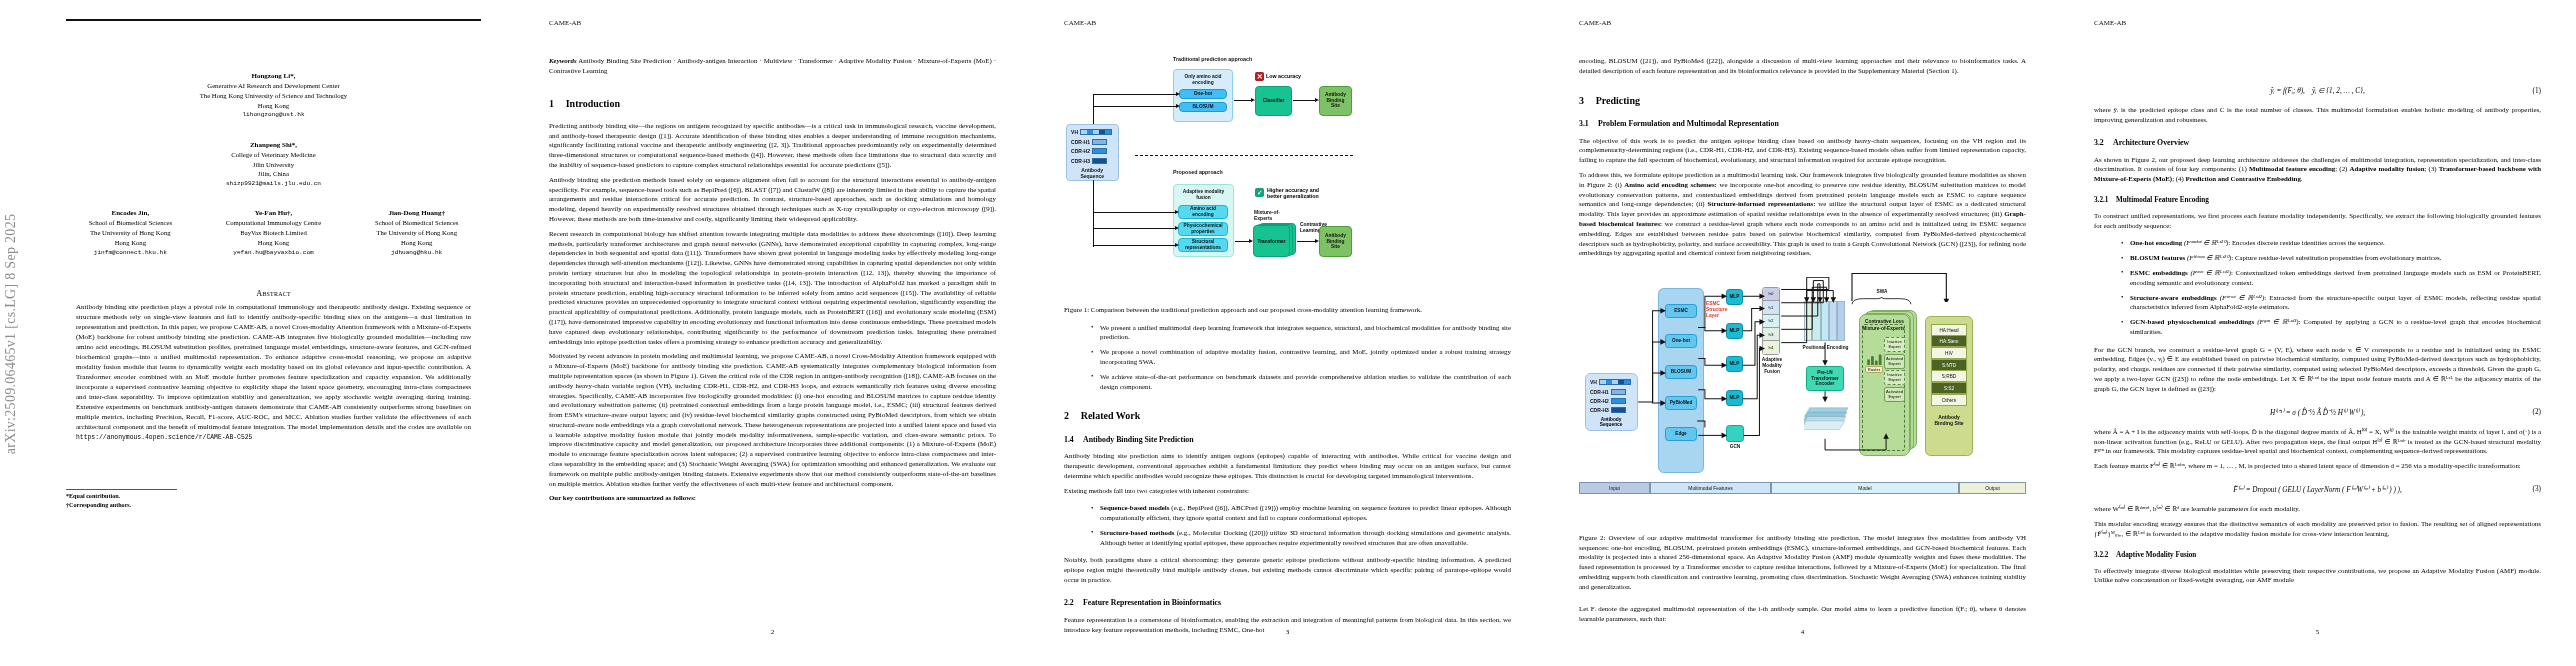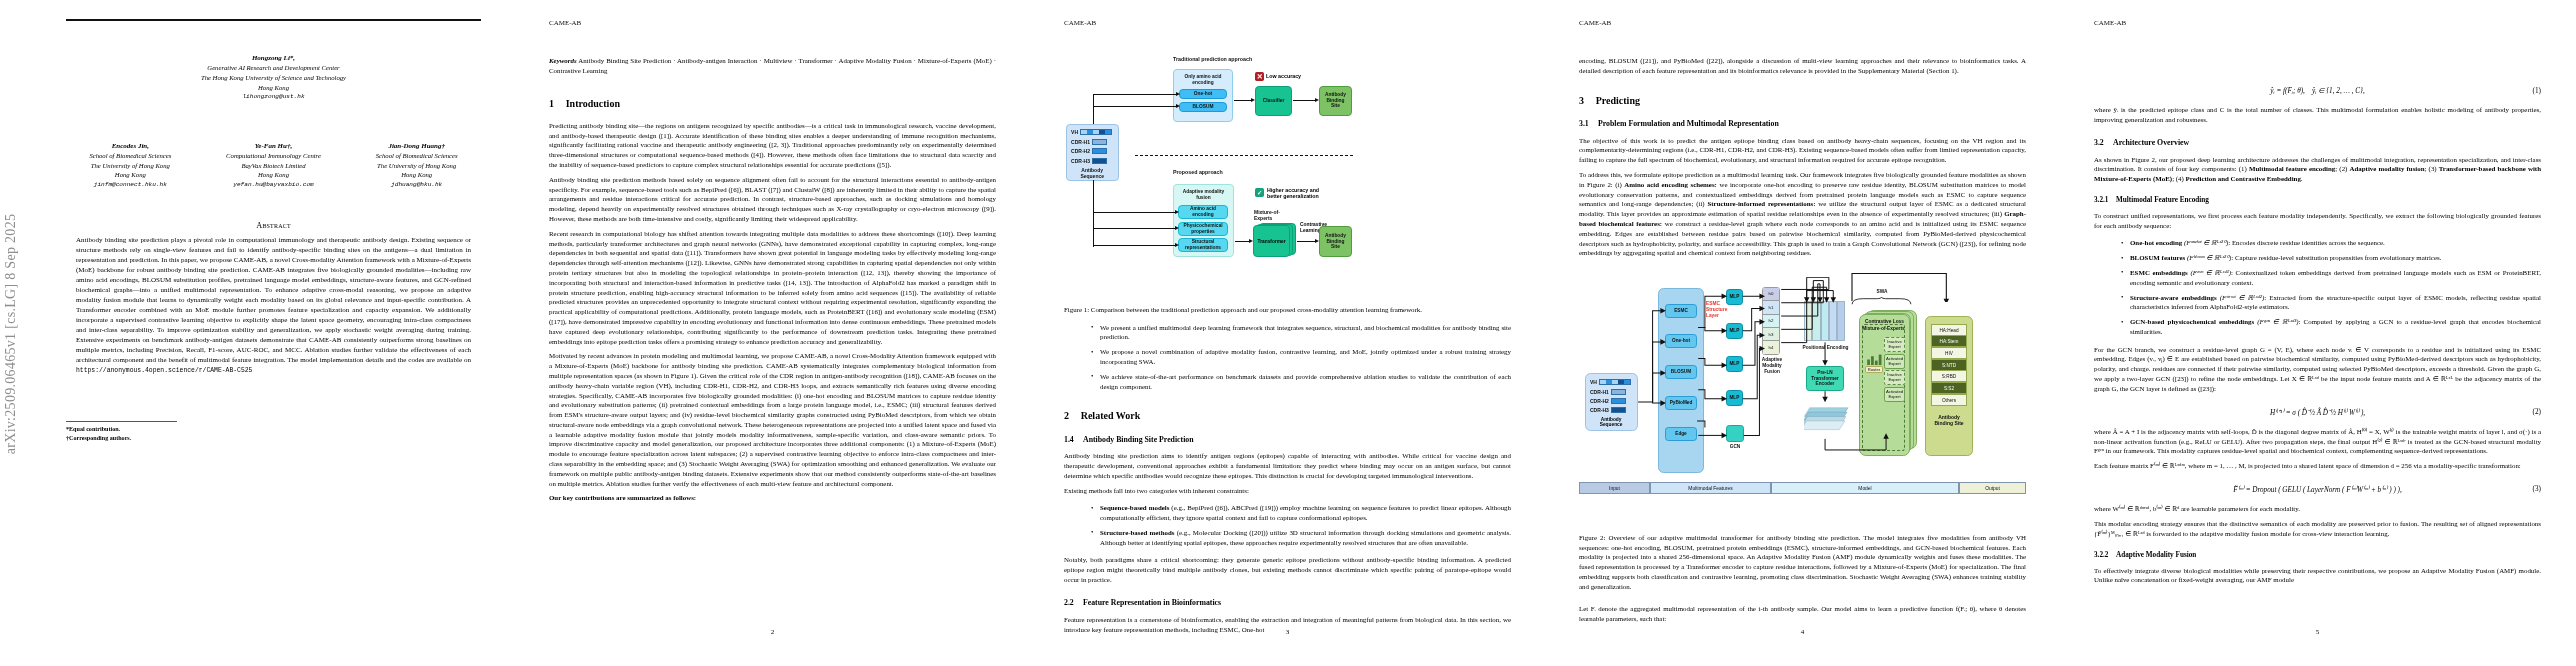--- a/index.html
+++ b/index.html
@@ -21,21 +21,21 @@
     font-family:"Liberation Serif", serif; font-size:14px; color:#8e8e8e; letter-spacing:0.3px;
   }
 
   
   .title-rule { border-top:1.7px solid #111; width:100%; }
   .title-rule.thin { border-top:1.4px solid #111; }
   .paper-title {
     text-align:center; font-size:13.3px; line-height:1.30; letter-spacing:0.1px;
     font-variant:small-caps; font-weight:400; color:#111; padding:11px 10px 10px 10px;
   }
-  .authors { margin-top:32px;font-style:italic; }
+  .authors { margin-top:50px; }
   .author-solo { text-align:center; }
   .a-name { font-weight:bold; font-size:7px; line-height:1.45; }
   .a-line { font-size:6.7px; line-height:1.45; }
   .a-mail { font-family:"Liberation Mono", monospace; font-size:6.1px; line-height:1.7; }
   .author-row { display:flex; justify-content:center; gap:14.5px; margin-top:19px; }
   .author-col { flex:1; text-align:center; }
 
   .abstract-head { text-align:center; font-variant:small-caps; font-size:8.3px; margin:31px 0 4.4px 0; letter-spacing:0.2px; }
   .abstract-body { font-size:7px; line-height:1.43; text-align:justify; padding:0 10px; }
   .abstract-body .mono { font-family:"Liberation Mono", monospace; font-size:6.4px; }
@@ -159,20 +159,27 @@
       <div class="authors">
         <div class="author-solo">
           <div class="a-name">Hongzong Li*,</div>
           <div class="a-line">Generative AI Research and Development Center</div>
           <div class="a-line">The Hong Kong University of Science and Technology</div>
           <div class="a-line">Hong Kong</div>
           <div class="a-mail">lihongzong@ust.hk</div>
         </div>
 
         <div class="author-row">
+          <div class="author-col">
+            <div class="a-name">Zhanpeng Shi*,</div>
+            <div class="a-line">College of Veterinary Medicine</div>
+            <div class="a-line">Jilin University</div>
+            <div class="a-line">Jilin, China</div>
+            <div class="a-mail">shizp9921@mails.jlu.edu.cn</div>
+          </div>
         </div>
 
         <div class="author-row">
           <div class="author-col">
             <div class="a-name">Encodes Jin,</div>
             <div class="a-line">School of Biomedical Sciences</div>
             <div class="a-line">The University of Hong Kong</div>
             <div class="a-line">Hong Kong</div>
             <div class="a-mail">jinfm@connect.hku.hk</div>
           </div>

